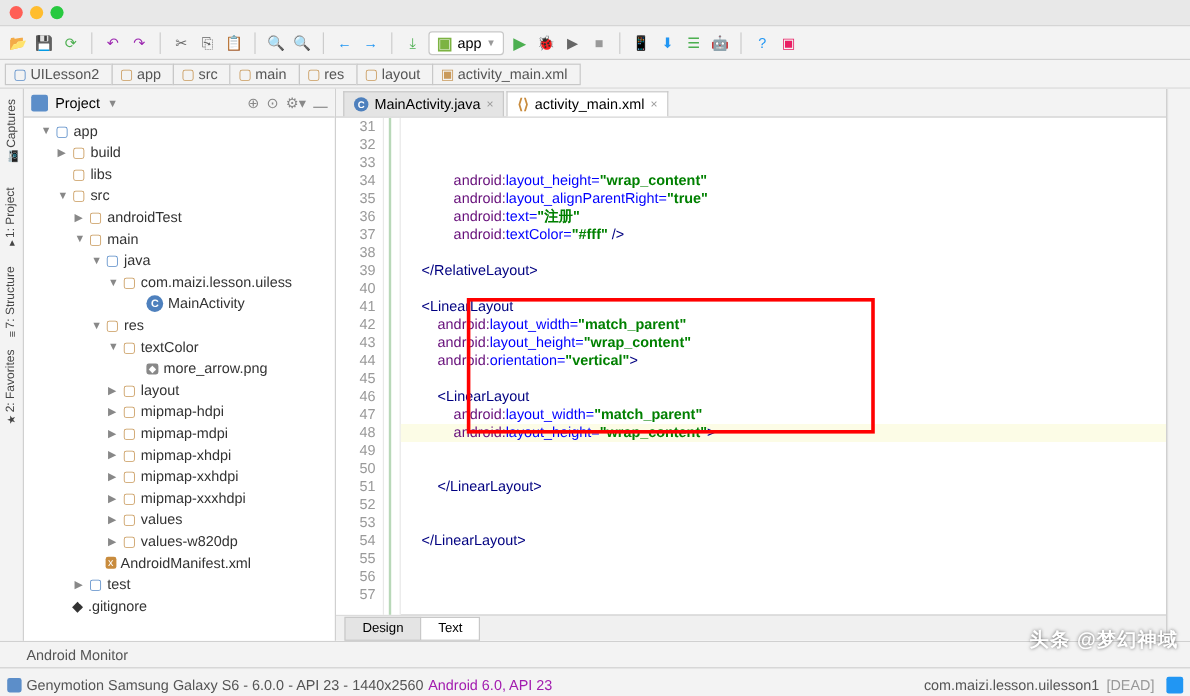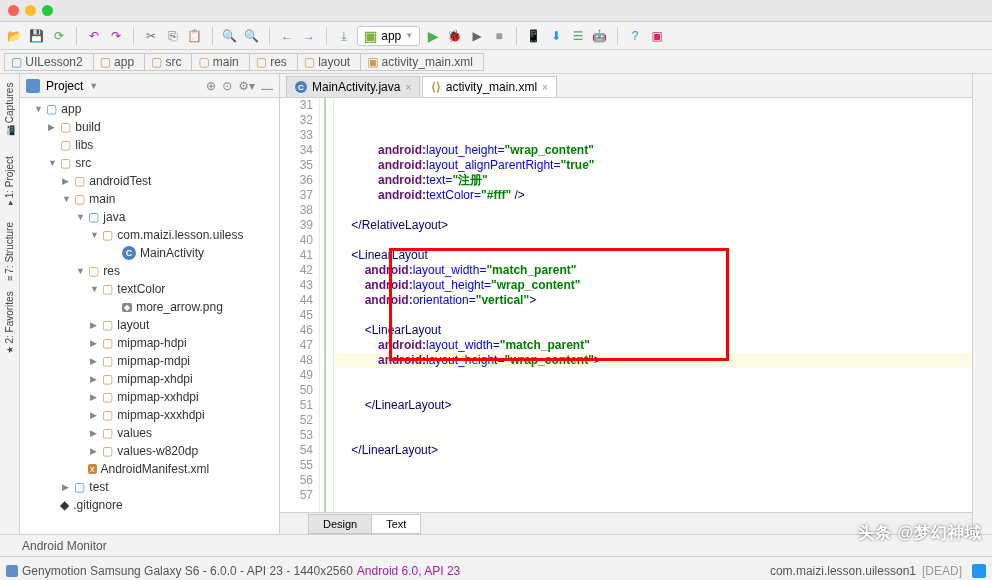--- a/index.html
+++ b/index.html
@@ -55,25 +55,25 @@
 .file-tab .x-icon{color:#c88b3d;font-weight:bold}
 
 .code-scroll{flex:1;overflow:auto;display:flex}
 .gutter { width:40px; background:#fff; border-right:1px solid #e8e8e8; text-align:right; padding-right:6px; color:#999; font-family:"Menlo","Consolas",monospace; font-size:12px; line-height:15px; padding-top:0;}
 .gutter .ln{height:15px}
 .fold-col{width:14px;border-right:1px solid #e8e8e8;background:#fff}
 .fold-col .fold-line{border-left:2px solid #b8d8b8;margin-left:4px;height:100%}
 .code-body { flex:1; font-family:"Menlo","Consolas",monospace; font-size:12px; line-height:15px; position:relative; white-space:pre; }
 .code-line{height:15px; padding-left:4px}
 .code-line.caret{background:#fcfce6}
-.tag{color:#000080;font-weight:500} .attr{color:#0000ff;font-weight:normal} .ns{color:#660e7a;font-weight:bold} .str{color:#008000;font-weight:bold} .op{color:#008000;font-weight:bold}
+.tag{color:#000080;font-weight:500} .attr{color:#0000ff;font-weight:normal} .ns{color:#660e7a;font-weight:normal} .str{color:#008000;font-weight:bold} .op{color:#008000;font-weight:bold}
 
 .red-box{position:absolute;border:3px solid red;left:55px;top:150px;width:340px;height:113px;pointer-events:none}
 
-.bottom-tabs{height:22px;background:#f0f0f0;border-top:1px solid #d0d0d0;display:flex;align-items:flex-end;padding-left:28px}
+.bottom-tabs{height:22px;background:#f0f0f0;border-top:1px solid #d0d0d0;display:flex;align-items:flex-end;padding-left:7px}
 .bottom-tab{padding:3px 14px;font-size:11px;border:1px solid #c8c8c8;background:#e4e4e4;margin-right:-1px; cursor:pointer}
 .bottom-tab.active{background:#fff}
 
 .monitor-bar{height:22px;background:#f3f3f3;border-top:1px solid #d0d0d0;display:flex;align-items:center;padding:0 22px;font-size:11px;color:#555}
 
 .status-bar{height:28px;background:#f3f3f3;border-top:1px solid #d0d0d0;display:flex;align-items:center;padding:0 6px;font-size:11px;color:#555;gap:6px}
 .status-dev{flex:1;display:flex;align-items:center;gap:4px}
 .status-dev .dev-icon{width:12px;height:12px;background:#5c8ec9;display:inline-block;border-radius:2px}
 .watermark{position:absolute;right:10px;bottom:36px;color:#fff;font-size:16px;font-weight:bold;text-shadow:0 0 3px rgba(0,0,0,.6);letter-spacing:1px}
 .right-tools{width:20px;position:absolute;right:0;top:74px;bottom:46px;background:#f3f3f3;border-left:1px solid #d0d0d0}

